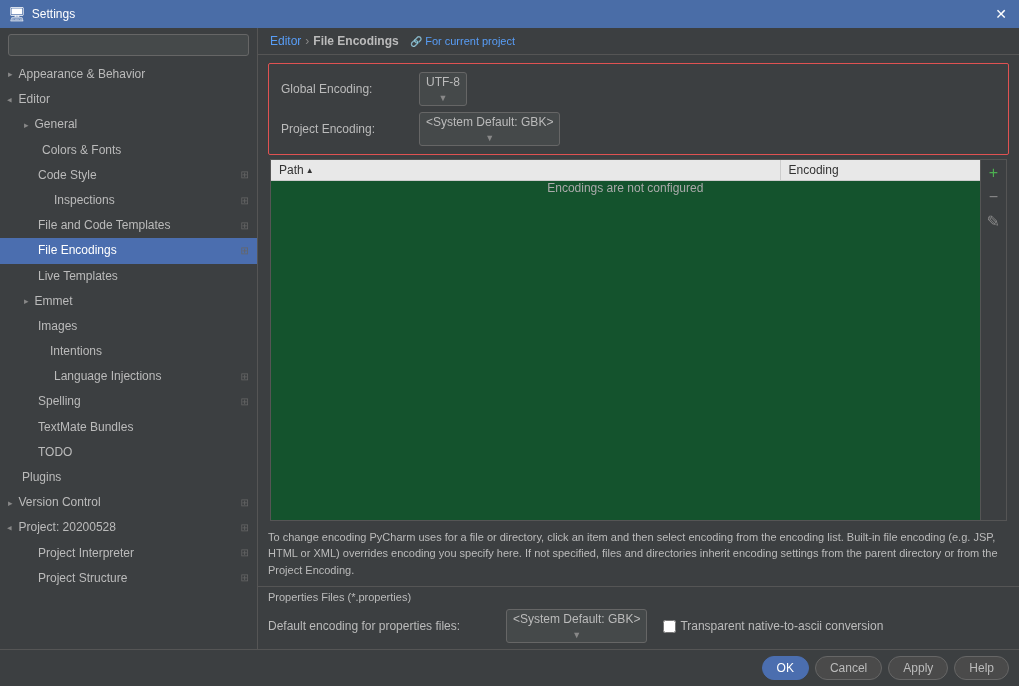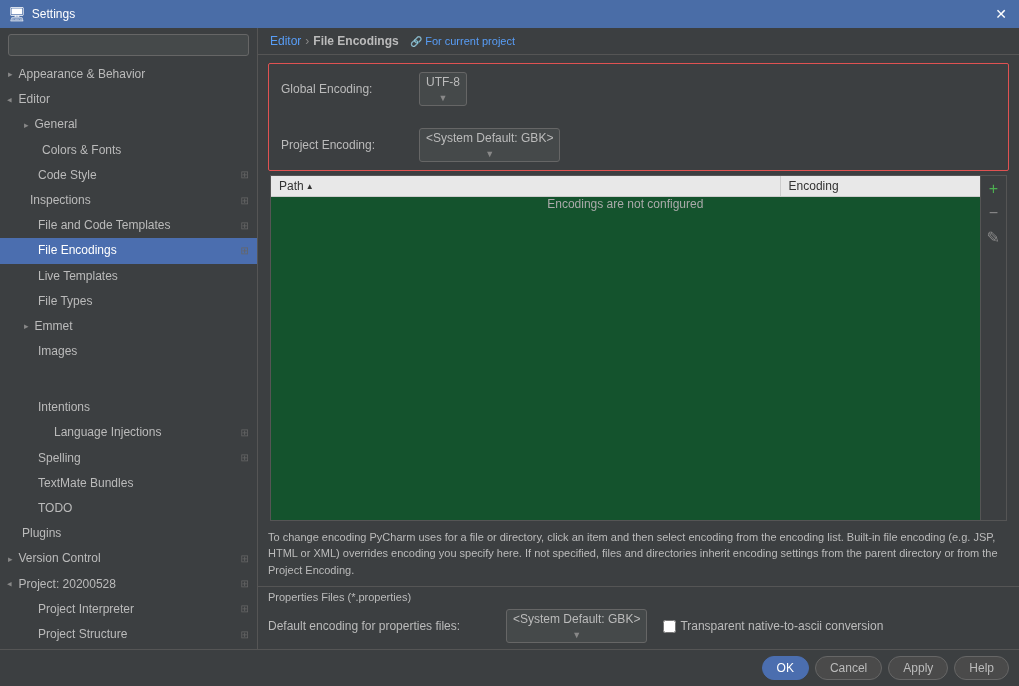--- a/index.html
+++ b/index.html
@@ -104,21 +104,21 @@
     .encoding-box {
       border: 1px solid #e05252;
       margin: 8px 10px 4px 10px;
       padding: 8px 12px;
       background: #3c3f41;
       border-radius: 2px;
     }
     .encoding-row {
       display: flex;
       align-items: center;
-      margin-bottom: 22px;
+      margin-bottom: 6px;
       gap: 8px;
     }
     .encoding-row:last-child { margin-bottom: 0; }
     .encoding-label {
       color: #bbbbbb;
       font-size: 12px;
       min-width: 130px;
     }
     .encoding-dropdown {
       background: #45494a;
@@ -286,52 +286,48 @@
           </div>
           <div class="sidebar-item" style="padding-left: 28px;">
             <span style="display:inline-block;width:10px;"></span>
             <span>Colors &amp; Fonts</span>
           </div>
           <div class="sidebar-item" style="padding-left: 24px;">
             <span style="display:inline-block;width:10px;"></span>
             <span>Code Style</span>
             <span style="margin-left:auto;font-size:10px;color:#666;">⊞</span>
           </div>
-          <div class="sidebar-item" style="padding-left: 16px;">
+          <div class="sidebar-item" style="padding-left: 40px;">
             <span style="display:inline-block;width:10px;"></span>
             <span>Inspections</span>
             <span style="margin-left:auto;font-size:10px;color:#666;">⊞</span>
           </div>
           <div class="sidebar-item" style="padding-left: 24px;">
             <span style="display:inline-block;width:10px;"></span>
             <span>File and Code Templates</span>
             <span style="margin-left:auto;font-size:10px;color:#666;">⊞</span>
           </div>
           <div class="sidebar-item selected" style="padding-left: 24px;">
             <span style="display:inline-block;width:10px;"></span>
             <span>File Encodings</span>
             <span style="margin-left:auto;font-size:10px;color:#666;">⊞</span>
           </div>
           <div class="sidebar-item" style="padding-left: 24px;">
             <span style="display:inline-block;width:10px;"></span>
             <span>Live Templates</span>
-          </div>
-          <div class="sidebar-item" style="padding-left: 24px;">
-            <span style="display:inline-block;width:10px;"></span>
-            <span>File Types</span>
           </div>
           <div class="sidebar-item" style="padding-left: 24px;">
             <span class="expand-arrow">▸</span>
             <span>Emmet</span>
           </div>
           <div class="sidebar-item" style="padding-left: 24px;">
             <span style="display:inline-block;width:10px;"></span>
             <span>Images</span>
           </div>
-          <div class="sidebar-item" style="padding-left: 24px; margin-top: 31px;">
+          <div class="sidebar-item" style="padding-left: 36px;">
             <span style="display:inline-block;width:10px;"></span>
             <span>Intentions</span>
           </div>
           <div class="sidebar-item" style="padding-left: 40px;">
             <span style="display:inline-block;width:10px;"></span>
             <span>Language Injections</span>
             <span style="margin-left:auto;font-size:10px;color:#666;">⊞</span>
           </div>
           <div class="sidebar-item" style="padding-left: 24px;">
             <span style="display:inline-block;width:10px;"></span>

